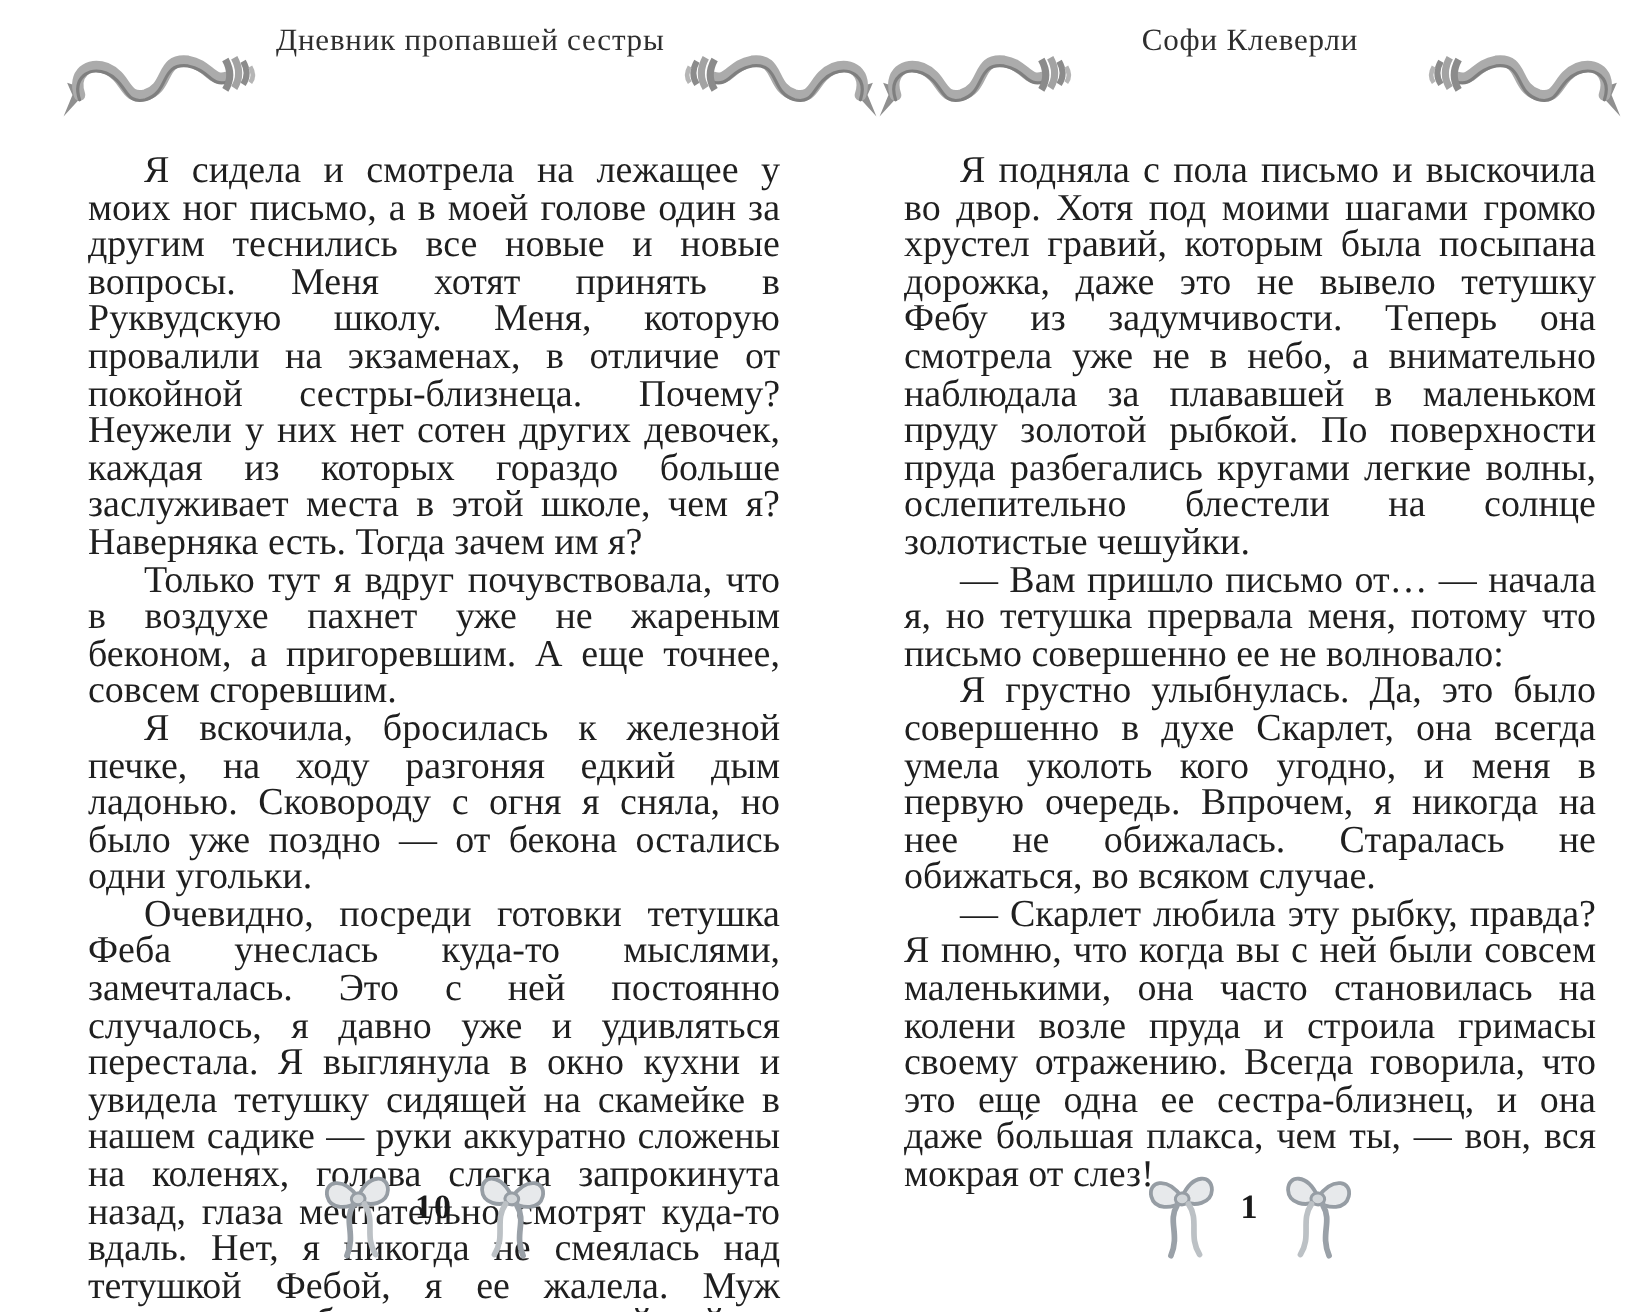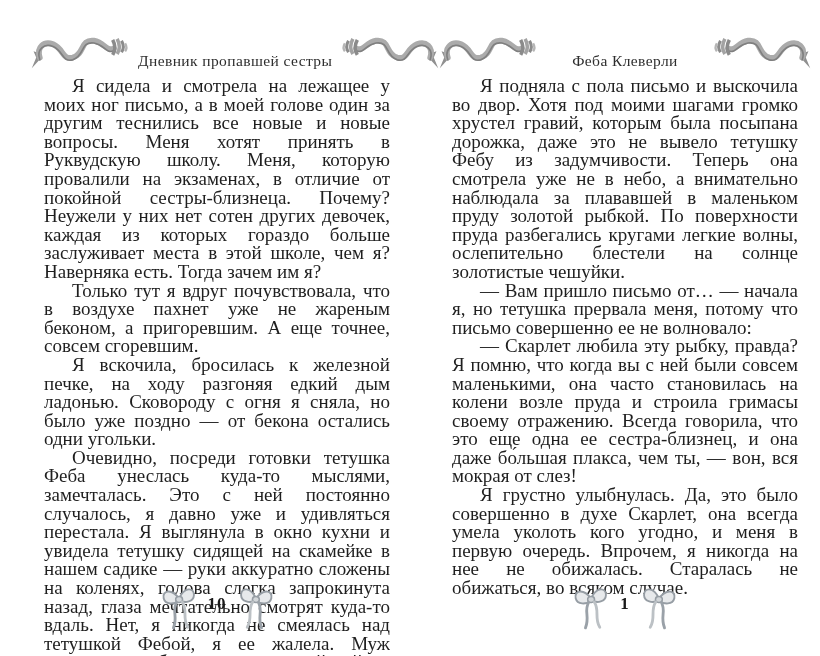--- a/index.html
+++ b/index.html
@@ -25,21 +25,21 @@
   .page-left  { left: 44px; }
   .page-right { left: 452px; }
 
   .page-header {
     position: absolute;
     top: 12px;
     left: -14px;
     right: -14px;
     height: 58px;
     display: flex;
-    align-items: flex-end;
+    align-items: flex-start;
     justify-content: space-between;
   }
   .header-title {
     flex: 1;
     text-align: center;
     font-size: 15.5px;
     letter-spacing: 0.4px;
     color: #2e2e2e;
     white-space: nowrap;
     padding: 0 4px;
@@ -146,31 +146,31 @@
           <use href="#bow-sym"></use>
         </svg>
     </footer>
   </section>
 
   <section class="page page-right">
     <header class="page-header">
       <svg class="ribbon" viewBox="0 0 115 54">
           <use href="#ribbon-sym"></use>
         </svg>
-      <span class="header-title">Феба Клеверли</span>
+      <span class="header-title">Софи Клеверли</span>
       <svg class="ribbon mirrored" viewBox="0 0 115 54">
           <use href="#ribbon-sym"></use>
         </svg>
     </header>
 
     <div class="page-body">
         <p>Я подняла с пола письмо и выскочила во двор. Хотя под моими шагами громко хрустел гравий, которым была посыпана дорожка, даже это не вывело тетушку Фебу из задумчивости. Теперь она смотрела уже не в небо, а внимательно наблюдала за плававшей в маленьком пруду золотой рыбкой. По поверхности пруда разбегались кругами легкие волны, ослепительно блестели на солнце золотистые чешуйки.</p>
         <p>— Вам пришло письмо от… — начала я, но тетушка прервала меня, потому что письмо совершенно ее не волновало:</p>
+        <p>Я грустно улыбнулась. Да, это было совершенно в духе Скарлет, она всегда умела уколоть кого угодно, и меня в первую очередь. Впрочем, я никогда на нее не обижалась. Старалась не обижаться, во всяком случае.</p>
         <p>— Скарлет любила эту рыбку, правда? Я помню, что когда вы с ней были совсем маленькими, она часто становилась на колени возле пруда и строила гримасы своему отражению. Всегда говорила, что это еще одна ее сестра-близнец, и она даже бо́льшая плакса, чем ты, — вон, вся мокрая от слез!</p>
-        <p>Я грустно улыбнулась. Да, это было совершенно в духе Скарлет, она всегда умела уколоть кого угодно, и меня в первую очередь. Впрочем, я никогда на нее не обижалась. Старалась не обижаться, во всяком случае.</p>
       </div>
 
     <footer class="page-footer">
       <svg class="bow bow-left" viewBox="0 0 42 50">
           <use href="#bow-sym"></use>
         </svg>
       <span class="page-number">1</span>
       <svg class="bow bow-right" viewBox="0 0 42 50">
           <use href="#bow-sym"></use>
         </svg>

